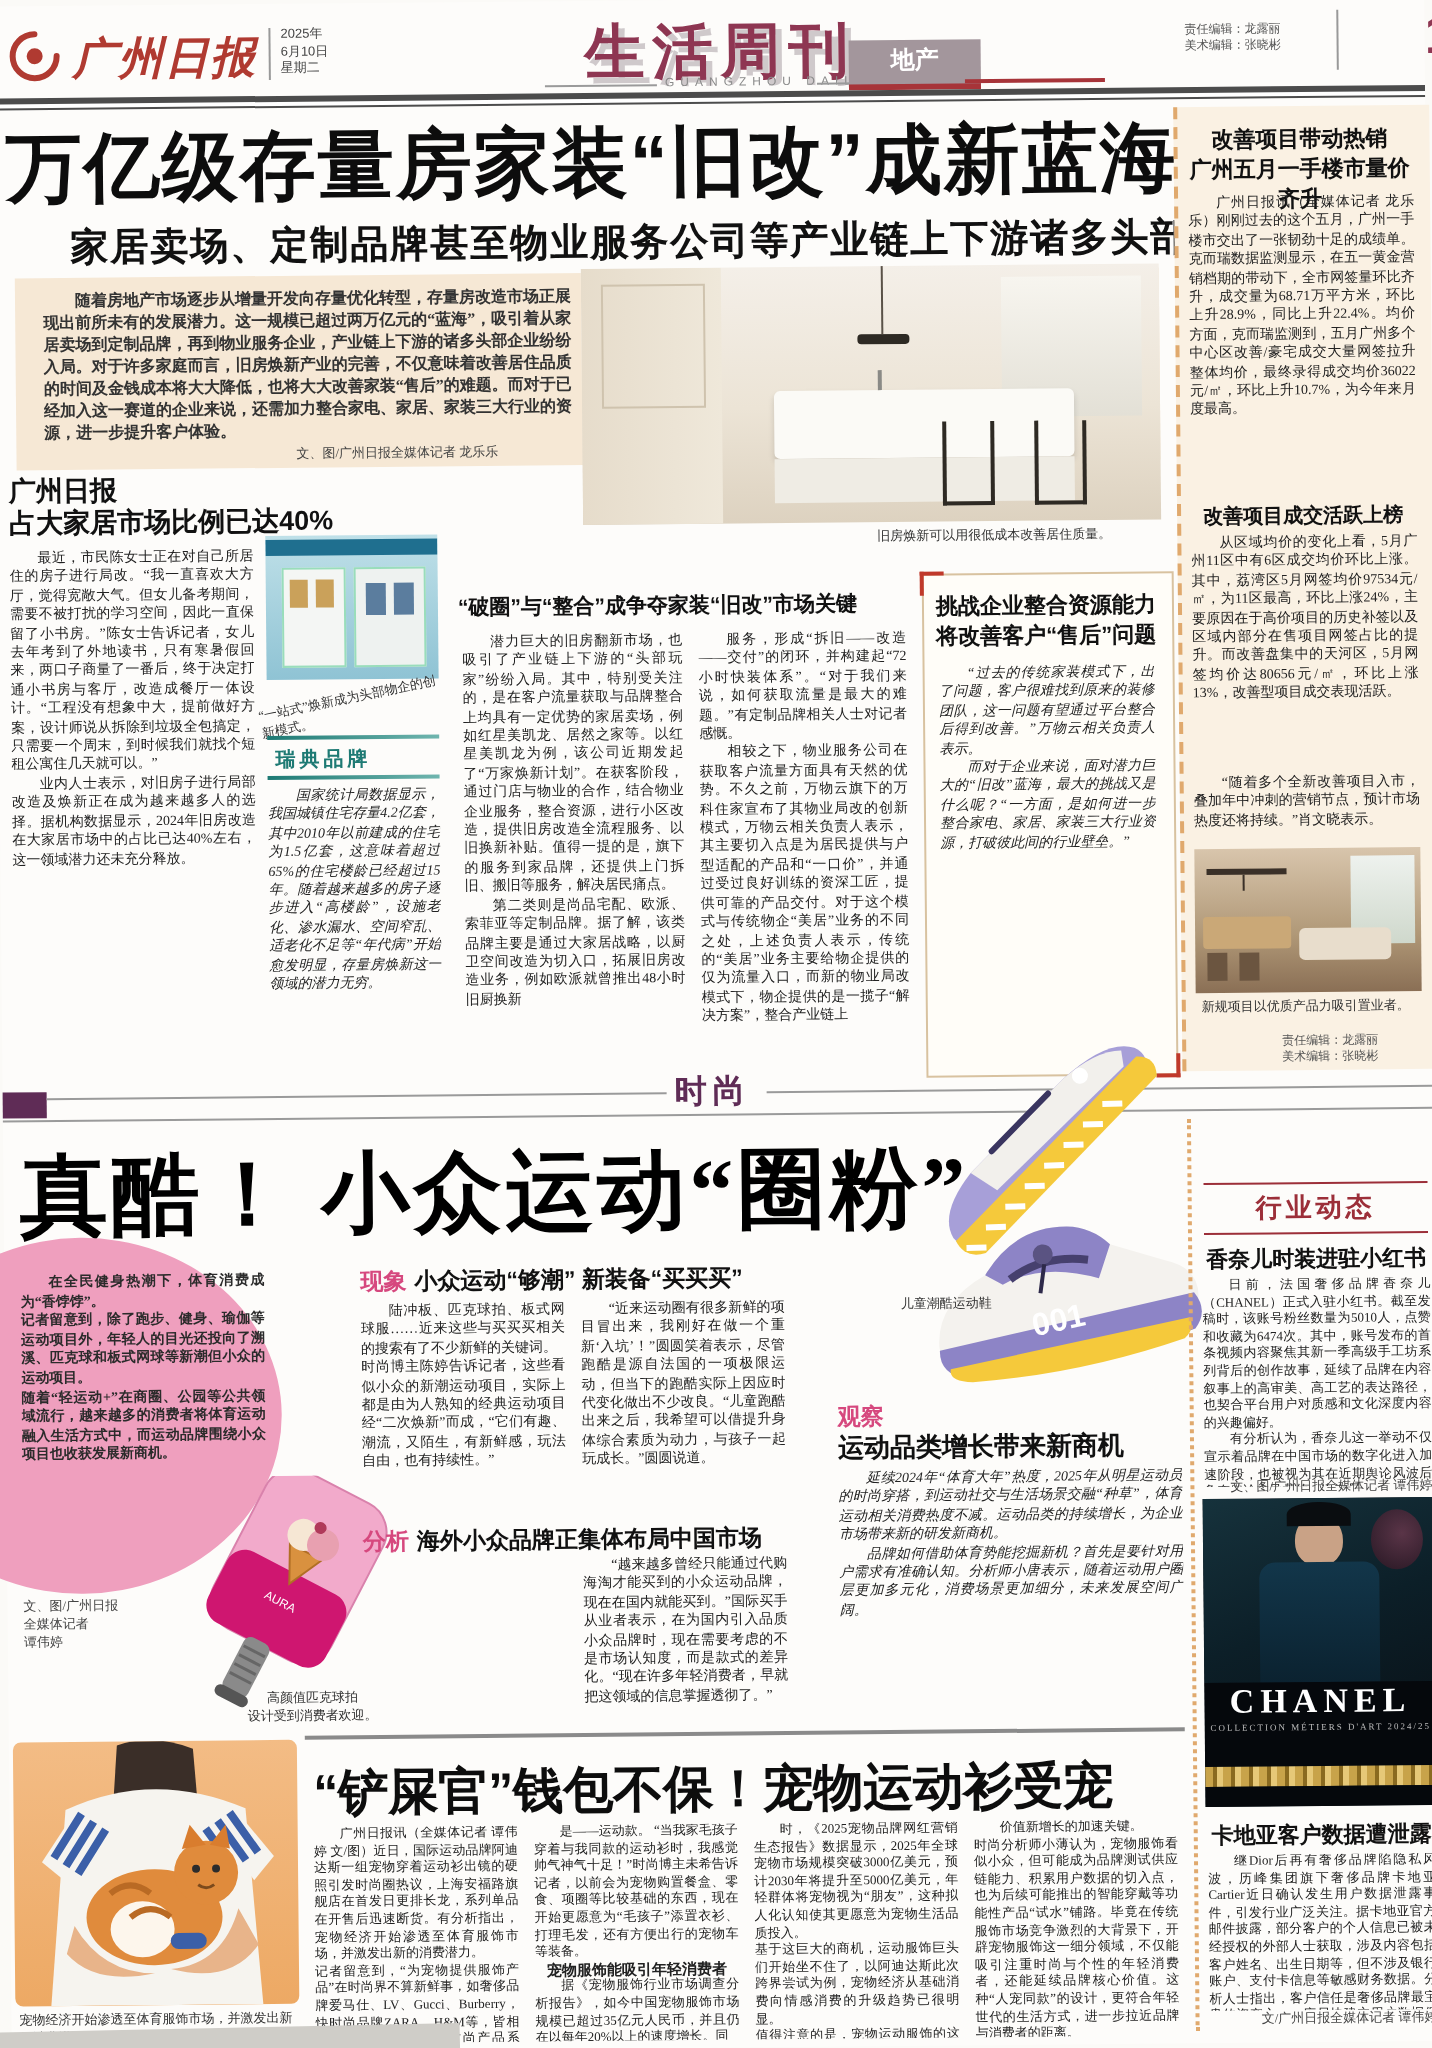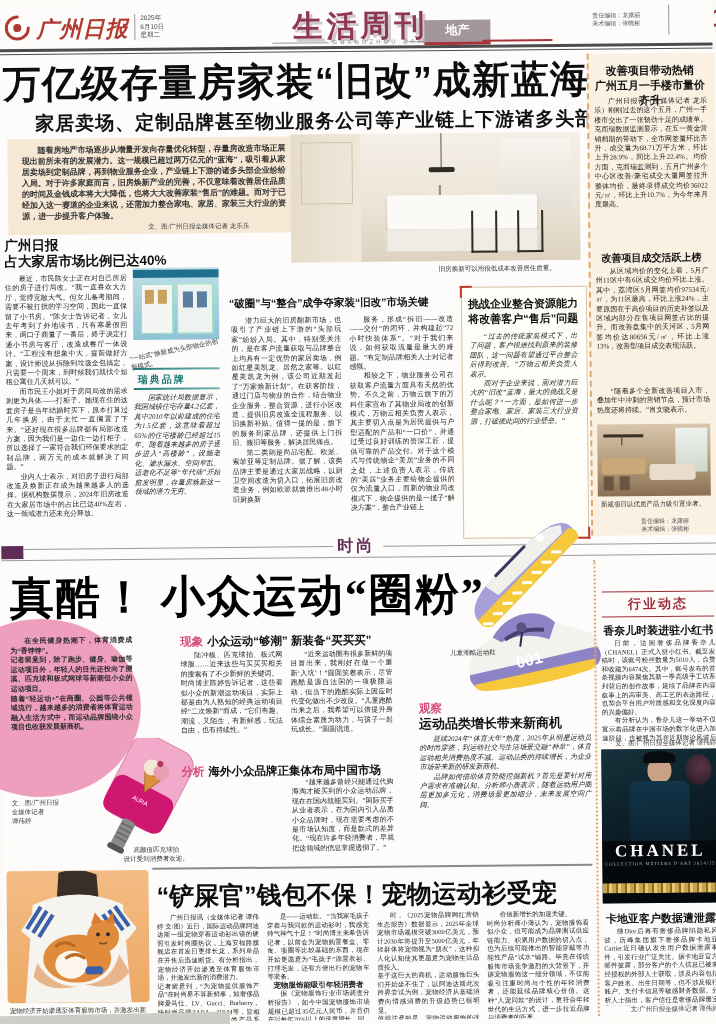--- a/index.html
+++ b/index.html
@@ -138,21 +138,20 @@
     <div class="abs" style="left:180px;top:78px;width:22px;height:40px;border:2px solid #2e2a24;border-top:none;background:transparent;"></div>
     <div class="abs" style="left:226px;top:78px;width:22px;height:40px;border:2px solid #2e2a24;border-top:none;"></div>
     <div class="abs" style="left:148px;top:52px;width:2px;height:10px;background:#8a8a86;"></div>
   </div>
   <div class="abs serif caption" style="left:440px;top:266px;width:150px;">旧房焕新可以用很低成本改善居住质量。</div>
 
   <div class="abs sans colhead" style="left:6px;top:234px;">广州日报</div>
   <div class="abs sans colhead" style="left:6px;top:250px;">占大家居市场比例已达40%</div>
   <div class="abs serif jt body7 indent" style="left:6px;top:272px;width:122px;height:266px;">
     <p>最近，市民陈女士正在对自己所居住的房子进行局改。“我一直喜欢大方厅，觉得宽敞大气。但女儿备考期间，需要不被打扰的学习空间，因此一直保留了小书房。”陈女士告诉记者，女儿去年考到了外地读书，只有寒暑假回来，两口子商量了一番后，终于决定打通小书房与客厅，改造成餐厅一体设计。“工程没有想象中大，提前做好方案，设计师说从拆除到垃圾全包搞定，只需要一个周末，到时候我们就找个短租公寓住几天就可以。”</p>
-    <p>而市民王小姐对于房间局改的需求则更为具体——打柜子。她现在住的这套房子是当年结婚时买下，原本打算过几年换房，由于太忙一直搁置了下来。“还好现在很多品牌都有局部改造方案，因为我们是一边住一边打柜子，所以选择了一家符合我们环保要求的定制品牌，两万元的成本就解决了问题。”</p>
     <p>业内人士表示，对旧房子进行局部改造及焕新正在成为越来越多人的选择。据机构数据显示，2024年旧房改造在大家居市场中的占比已达40%左右，这一领域潜力还未充分释放。</p>
   </div>
 
   <div class="abs photo" style="left:134px;top:266px;width:86px;height:72px;background:linear-gradient(180deg,#bfe0e8,#8fc3d4);">
     <div class="abs" style="left:0;top:2px;width:86px;height:8px;background:#1f6f8f;"></div>
     <div class="abs" style="left:8px;top:16px;width:30px;height:48px;background:#f4f6f4;border:1px solid #9db;"></div>
     <div class="abs" style="left:44px;top:16px;width:34px;height:48px;background:#eef2f0;border:1px solid #9db;"></div>
     <div class="abs" style="left:12px;top:22px;width:9px;height:14px;background:#caa15a;"></div>
     <div class="abs" style="left:25px;top:22px;width:9px;height:14px;background:#caa15a;"></div>
     <div class="abs" style="left:50px;top:24px;width:10px;height:16px;background:#5b7d9e;"></div>

